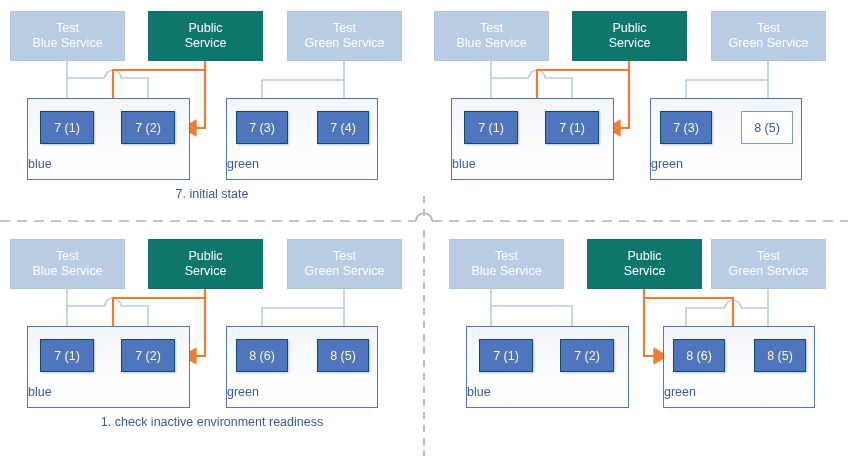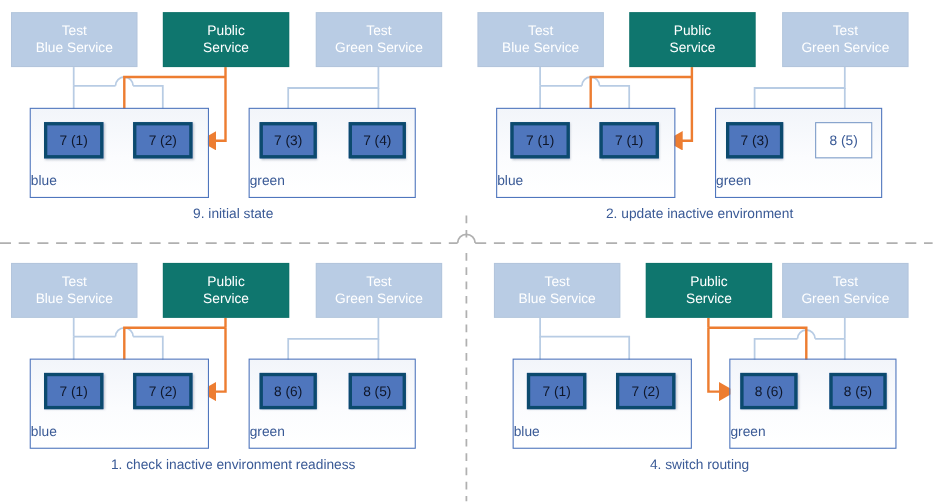--- a/index.html
+++ b/index.html
@@ -33,23 +33,23 @@
   }
   .env-label{
     position:absolute;left:0;right:0;bottom:8px;
     text-align:left;font-size:12.5px;color:#3a5a96;
   }
 
   
   .inst{
     position:absolute;box-sizing:border-box;
     display:flex;align-items:center;justify-content:center;
-    font-size:12.5px;color:#0f172a;
+    font-size:12.5px;color:#fef9c3;
     background:#4f76bd;
-    border:3px solid #0c4a6e;
+    border:1px solid #0c4a6e;
     box-shadow:1px 1px 2px rgba(120,130,150,0.45);
   }
   .inst.ghost{
     background:#ffffff;color:#3a5a96;border:1px solid #7d9cc8;
     box-shadow:none;
   }
 
   
   .caption{
     position:absolute;left:0;width:424px;text-align:center;
@@ -151,21 +151,21 @@
     </div>
     <div class="inst" style="left:40px;top:111px;width:54px;height:33px;">7 (1)</div>
     <div class="inst" style="left:121px;top:111px;width:54px;height:33px;">7 (2)</div>
 
     <div class="env" style="left:226px;top:98px;width:152px;height:82px;">
       <div class="env-label">green</div>
     </div>
     <div class="inst" style="left:236px;top:111px;width:52px;height:33px;">7 (3)</div>
     <div class="inst" style="left:317px;top:111px;width:52px;height:33px;">7 (4)</div>
 
-    <div class="caption" style="top:187px;">9. initial state</div>
+    <div class="caption" style="top:187px;">7. initial state</div>
   </div>
 
   <div class="panel" style="left:424px;top:0;">
     <div class="svc test" style="left:10px;top:11px;width:115px;height:50px;">Test
 Blue Service</div>
     <div class="svc public" style="left:148px;top:11px;width:115px;height:50px;">Public
 Service</div>
     <div class="svc test" style="left:287px;top:11px;width:115px;height:50px;">Test
 Green Service</div>
 
@@ -174,21 +174,20 @@
     </div>
     <div class="inst" style="left:40px;top:111px;width:54px;height:33px;">7 (1)</div>
     <div class="inst" style="left:121px;top:111px;width:54px;height:33px;">7 (1)</div>
 
     <div class="env" style="left:226px;top:98px;width:152px;height:82px;">
       <div class="env-label">green</div>
     </div>
     <div class="inst" style="left:236px;top:111px;width:52px;height:33px;">7 (3)</div>
     <div class="inst ghost" style="left:317px;top:111px;width:52px;height:33px;">8 (5)</div>
 
-    <div class="caption" style="top:187px;">2. update inactive environment</div>
   </div>
 
   <div class="panel" style="left:0;top:228px;">
     <div class="svc test" style="left:10px;top:11px;width:115px;height:50px;">Test
 Blue Service</div>
     <div class="svc public" style="left:148px;top:11px;width:115px;height:50px;">Public
 Service</div>
     <div class="svc test" style="left:287px;top:11px;width:115px;height:50px;">Test
 Green Service</div>
 
@@ -220,16 +219,15 @@
     </div>
     <div class="inst" style="left:55px;top:111px;width:54px;height:33px;">7 (1)</div>
     <div class="inst" style="left:136px;top:111px;width:54px;height:33px;">7 (2)</div>
 
     <div class="env" style="left:239px;top:98px;width:152px;height:82px;">
       <div class="env-label">green</div>
     </div>
     <div class="inst" style="left:249px;top:111px;width:52px;height:33px;">8 (6)</div>
     <div class="inst" style="left:330px;top:111px;width:52px;height:33px;">8 (5)</div>
 
-    <div class="caption" style="top:187px;">4. switch routing</div>
   </div>
 
 </div>
 
 </body></html>

